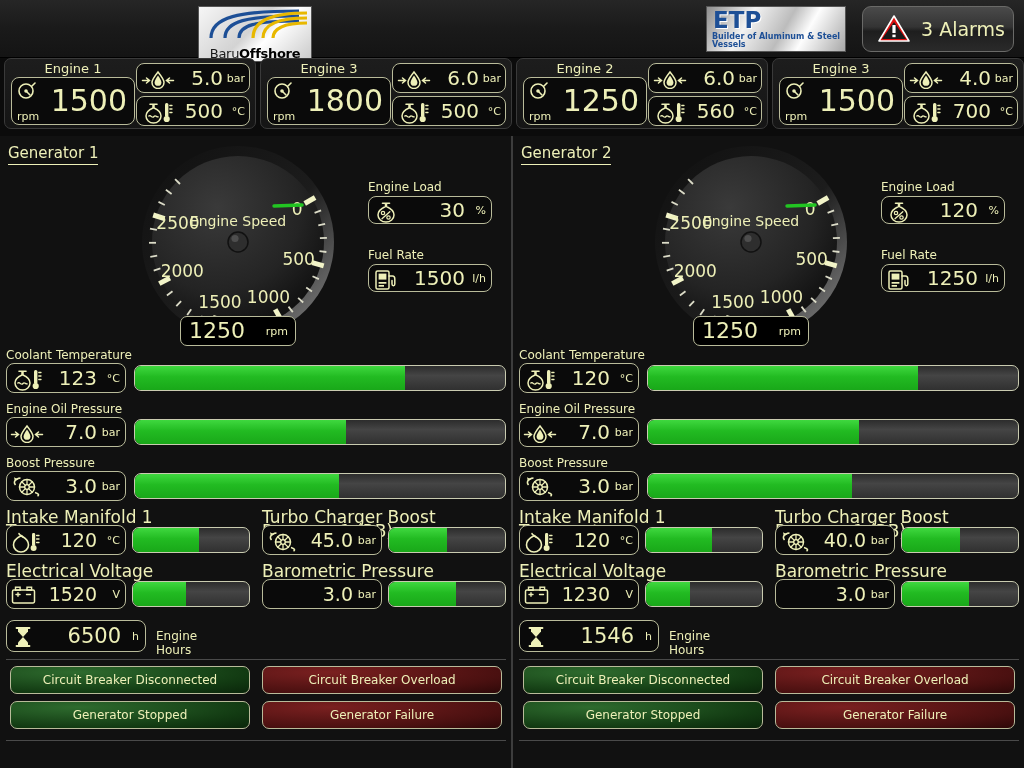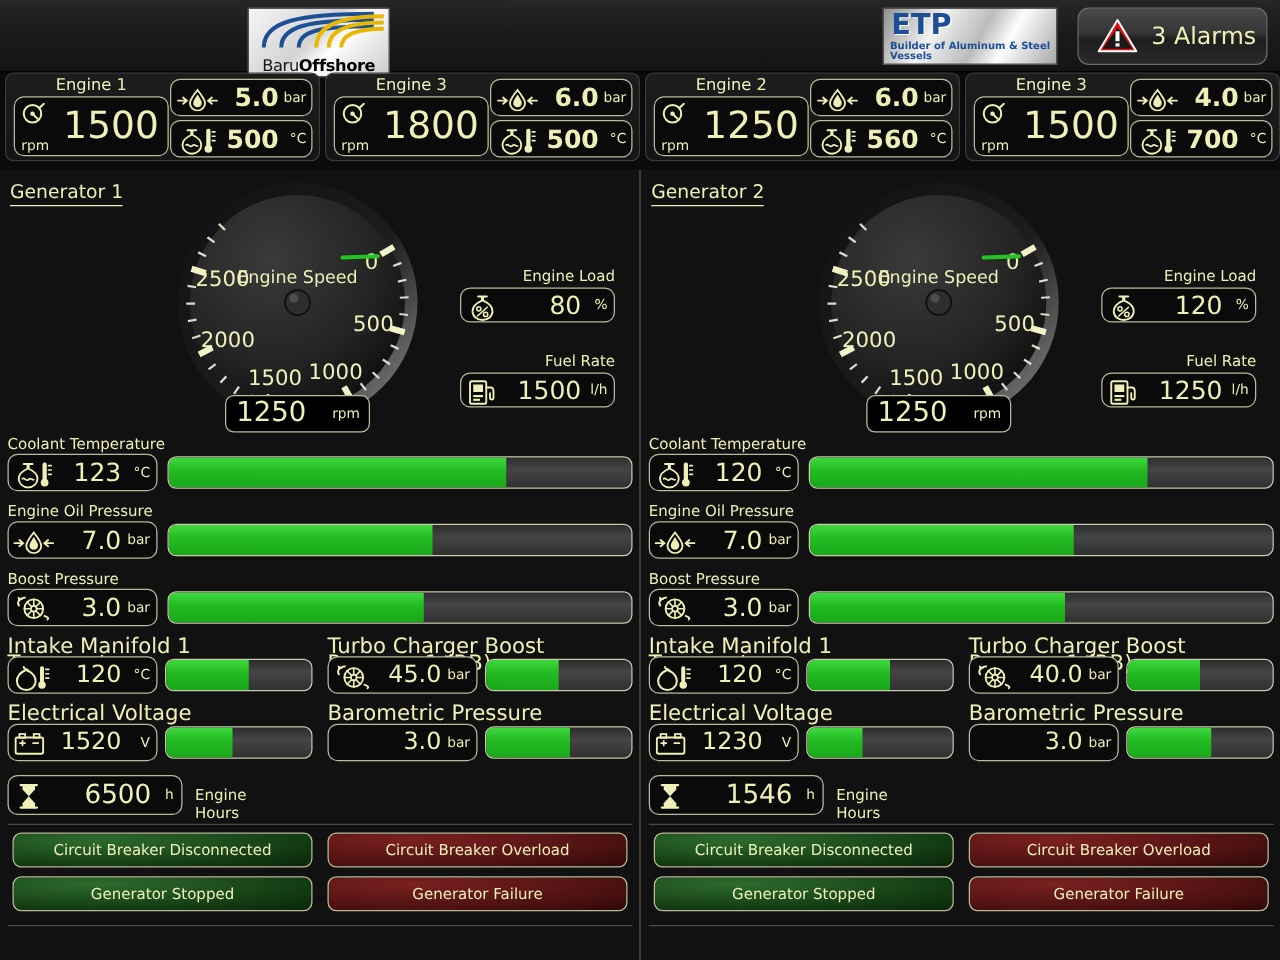--- a/index.html
+++ b/index.html
@@ -111,21 +111,21 @@
   .eng-mini {
     position: absolute; right: 5px; width: 114px; height: 30px;
     background: var(--field-bg); border: 1px solid var(--field-border);
     border-radius: 8px;
   }
   .eng-mini.top { top: 4px; }
   .eng-mini.bot { top: 37px; }
   .eng-mini .ic { position: absolute; left: 4px; top: 3px; }
   .eng-mini .val {
     position: absolute; right: 26px; top: 50%; transform: translateY(-50%);
-    color: var(--cream); font-size: 20px; line-height: 1; font-weight: bold;
+    color: var(--cream); font-size: 20px; line-height: 1;
   }
   .eng-mini .unit {
     position: absolute; right: 4px; top: 50%; transform: translateY(-50%);
     color: var(--cream); font-size: 11px; line-height: 1;
   }
 
   
   .gen-panel {
     position: absolute; top: 136px; width: 511px; height: 632px;
     background: #111;
@@ -153,21 +153,21 @@
     position: absolute; left: 8px; top: 50%; transform: translateY(-50%);
     color: var(--cream); font-size: 22px; line-height: 1;
   }
   .gauge-digital .unit {
     position: absolute; right: 7px; top: 50%; transform: translateY(-50%);
     color: var(--cream); font-size: 11px; line-height: 1;
   }
 
   
   .side-read { position: absolute; width: 124px; }
-  .side-read .cap { text-align: right; color: var(--cream); font-size: 12px; margin-bottom: 2px; margin-top: 34px; }
+  .side-read .cap { text-align: left; color: var(--cream); font-size: 12px; margin-bottom: 2px; }
   .side-read .fld {
     position: relative; height: 28px; background: var(--field-bg);
     border: 1px solid var(--field-border); border-radius: 8px;
   }
   .side-read .ic { position: absolute; left: 4px; top: 3px; }
   .side-read .val {
     position: absolute; right: 26px; top: 50%; transform: translateY(-50%);
     color: var(--cream); font-size: 20px; line-height: 1;
   }
   .side-read .unit {
@@ -495,21 +495,21 @@
     <div class="side-read" style="left:368px; top:44px;">
       <div class="cap">Engine Load</div>
       <div class="fld">
         <svg class="ic" width="28" height="24" viewBox="0 0 28 24">
           <path d="M12.5 4 L12.5 6.5 C7.8 8.6, 5 12, 5 15 A8 7 0 0 0 21 15 C21 12, 18.2 8.6, 13.5 6.5 L13.5 4 Z" fill="none" stroke="#eef0b8" stroke-width="1.5"></path>
           <path d="M9.5 3.2 L16.5 3.2" stroke="#eef0b8" stroke-width="1.6" stroke-linecap="round"></path>
           <circle cx="10" cy="13" r="1.7" fill="none" stroke="#eef0b8" stroke-width="1.2"></circle>
           <circle cx="15.5" cy="17.5" r="1.7" fill="none" stroke="#eef0b8" stroke-width="1.2"></circle>
           <path d="M16.8 11.8 L9 18.8" stroke="#eef0b8" stroke-width="1.3" stroke-linecap="round"></path>
         </svg>
-        <span class="val">80</span>
+        <span class="val">30</span>
         <span class="unit">%</span>
       </div>
     </div>
     <div class="side-read" style="left:368px; top:112px;">
       <div class="cap">Fuel Rate</div>
       <div class="fld">
         <svg class="ic" width="26" height="24" viewBox="0 0 26 24">
           <rect x="3" y="3" width="13" height="18" rx="1.5" fill="none" stroke="#eef0b8" stroke-width="1.5"></rect>
           <rect x="5.6" y="5.6" width="7.8" height="6" fill="#eef0b8"></rect>
           <rect x="5.6" y="14" width="7.8" height="1.7" fill="#eef0b8"></rect>

